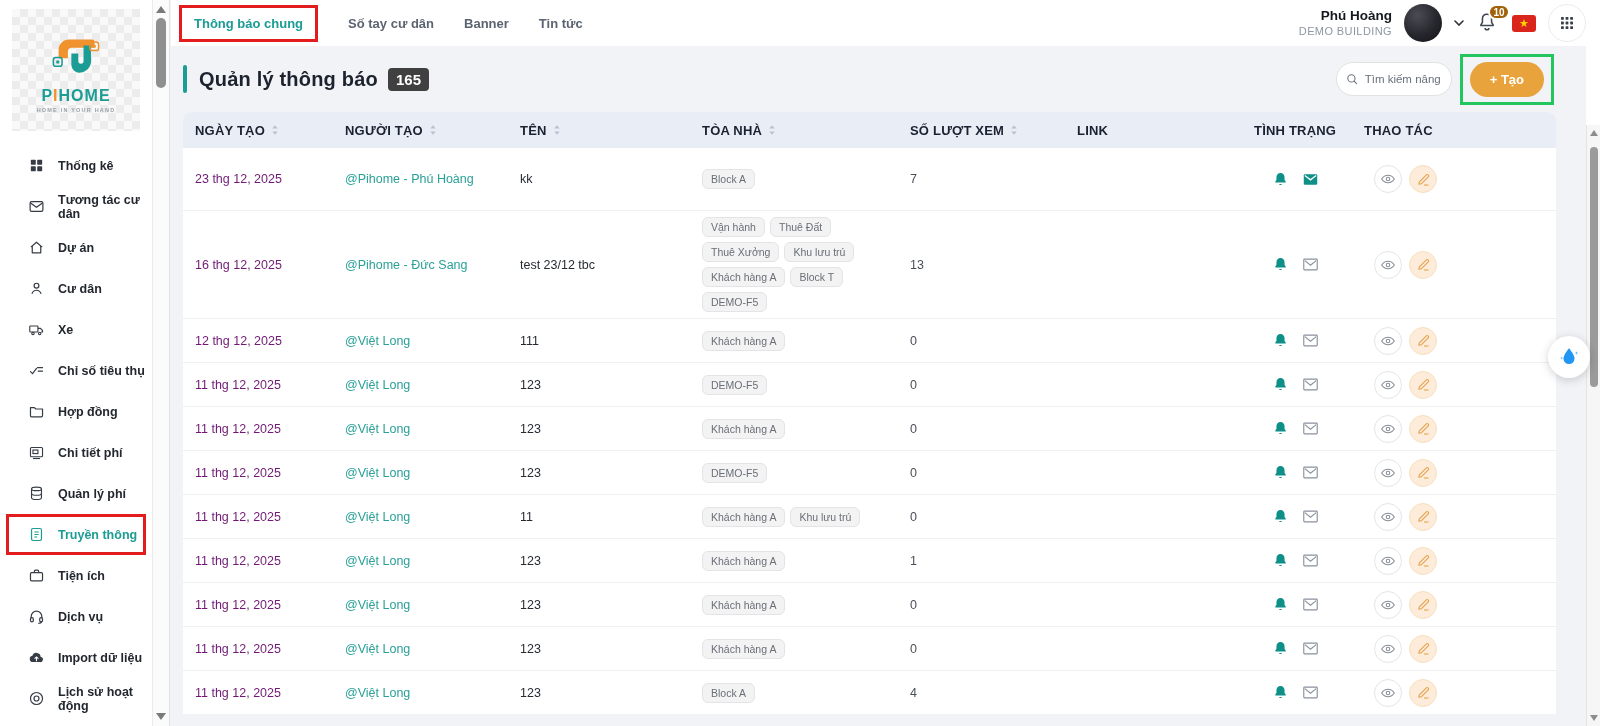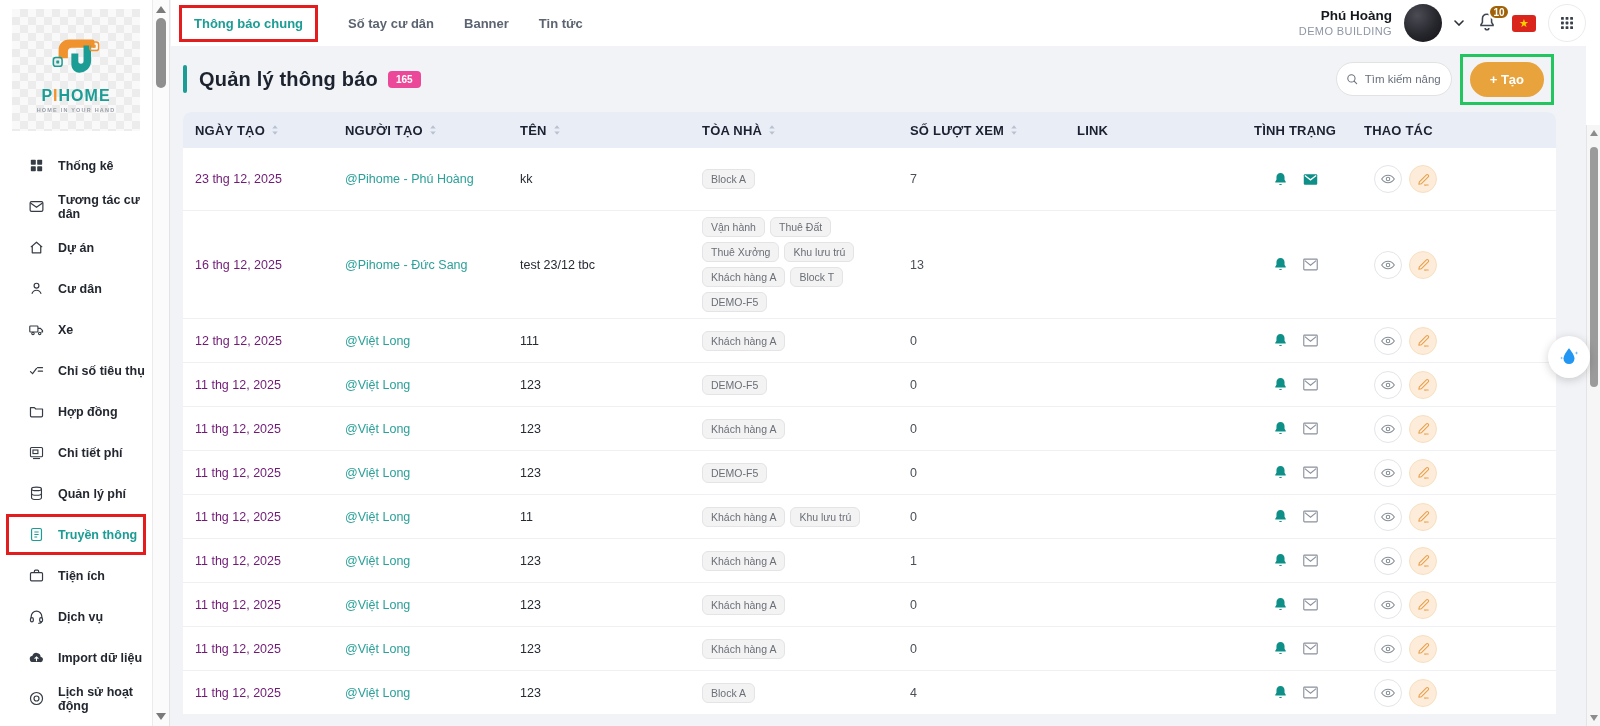--- a/index.html
+++ b/index.html
@@ -67,21 +67,21 @@
   }
   .flag { width:24px; height:17px; background:#da251d; border-radius:3px; display:flex; align-items:center; justify-content:center; cursor:pointer; }
   .flag .star { color:#ffcd00; font-size:11px; line-height:1; }
   .apps-btn { width:38px; height:38px; border-radius:50%; border:1px solid #ececec; background:#fff; display:flex; align-items:center; justify-content:center; cursor:pointer; }
   .apps-btn .icon { width:16px; height:16px; color:#3a4049; }
 
   .content { flex:1; background:#f1f3f6; padding:0 2px 0 12px; overflow:hidden; }
   .title-row { height:66px; display:flex; align-items:center; padding-right:44px; }
   .title-bar { width:4px; height:28px; background:#1b9c94; border-radius:2px; margin-right:12px; }
   .page-title { font-size:20px; font-weight:800; color:#1c222e; letter-spacing:.2px; }
-  .count-badge { margin-left:10px; background:#ec4899; color:#fff; font-size:10px; font-weight:bold; padding:3px 8px; border-radius:4px; }
+  .count-badge { margin-left:10px; background:#404040; color:#fff; font-size:15px; font-weight:bold; padding:3px 8px; border-radius:4px; }
   .title-actions { margin-left:auto; display:flex; align-items:center; gap:8px; }
   .search-pill { position:relative; }
   .search-pill input {
     width:116px; height:34px; border:1px solid #e2e2e2; border-radius:17px; background:#fff;
     padding:0 10px 0 28px; font-size:11.5px; color:#555; outline:none;
     font-family:"Liberation Sans", sans-serif;
   }
   .search-pill input::placeholder { color:#69707c; }
   .search-pill .icon { position:absolute; left:9px; top:50%; transform:translateY(-50%); width:14px; height:14px; color:#69707c; }
   .hl-box-create { border:3px solid #22c55e; padding:5px 7px; }

